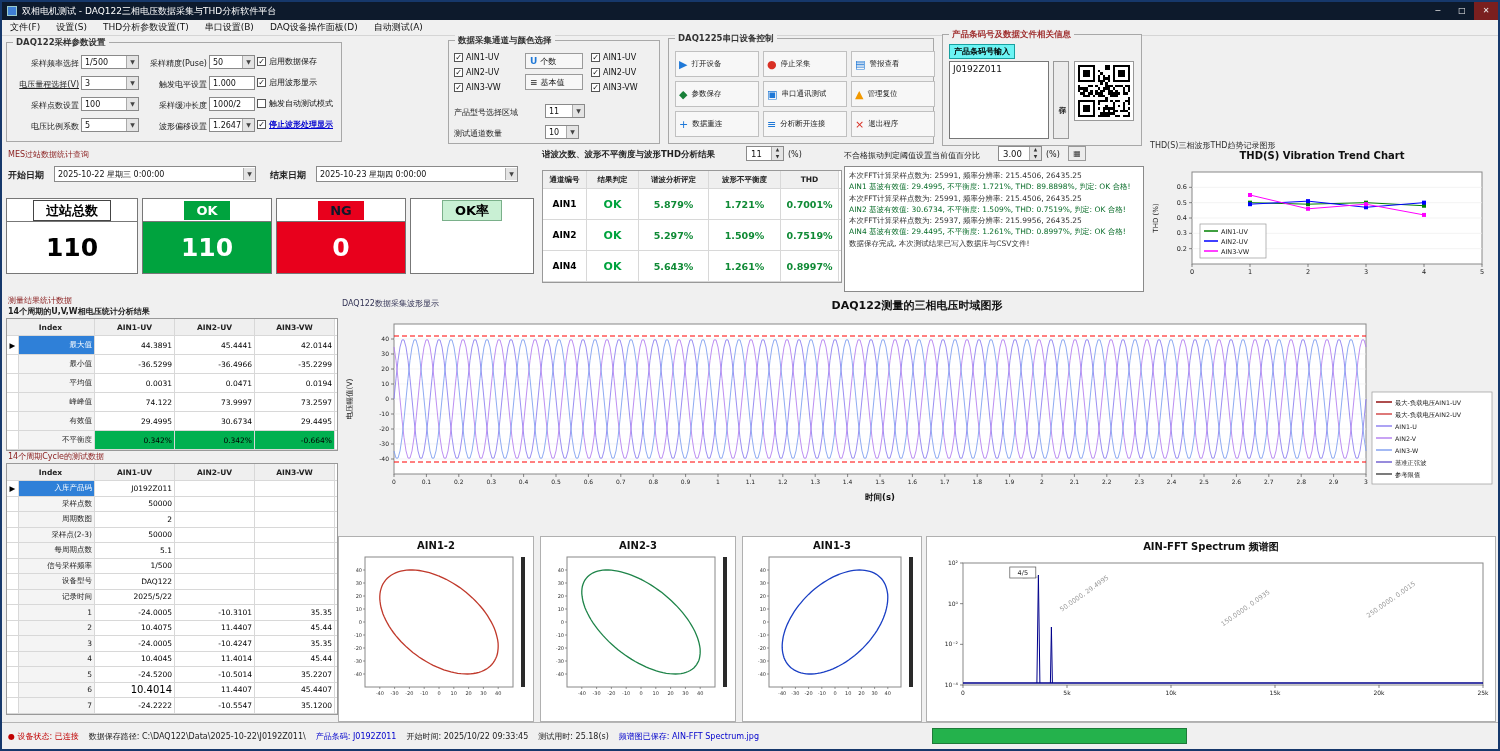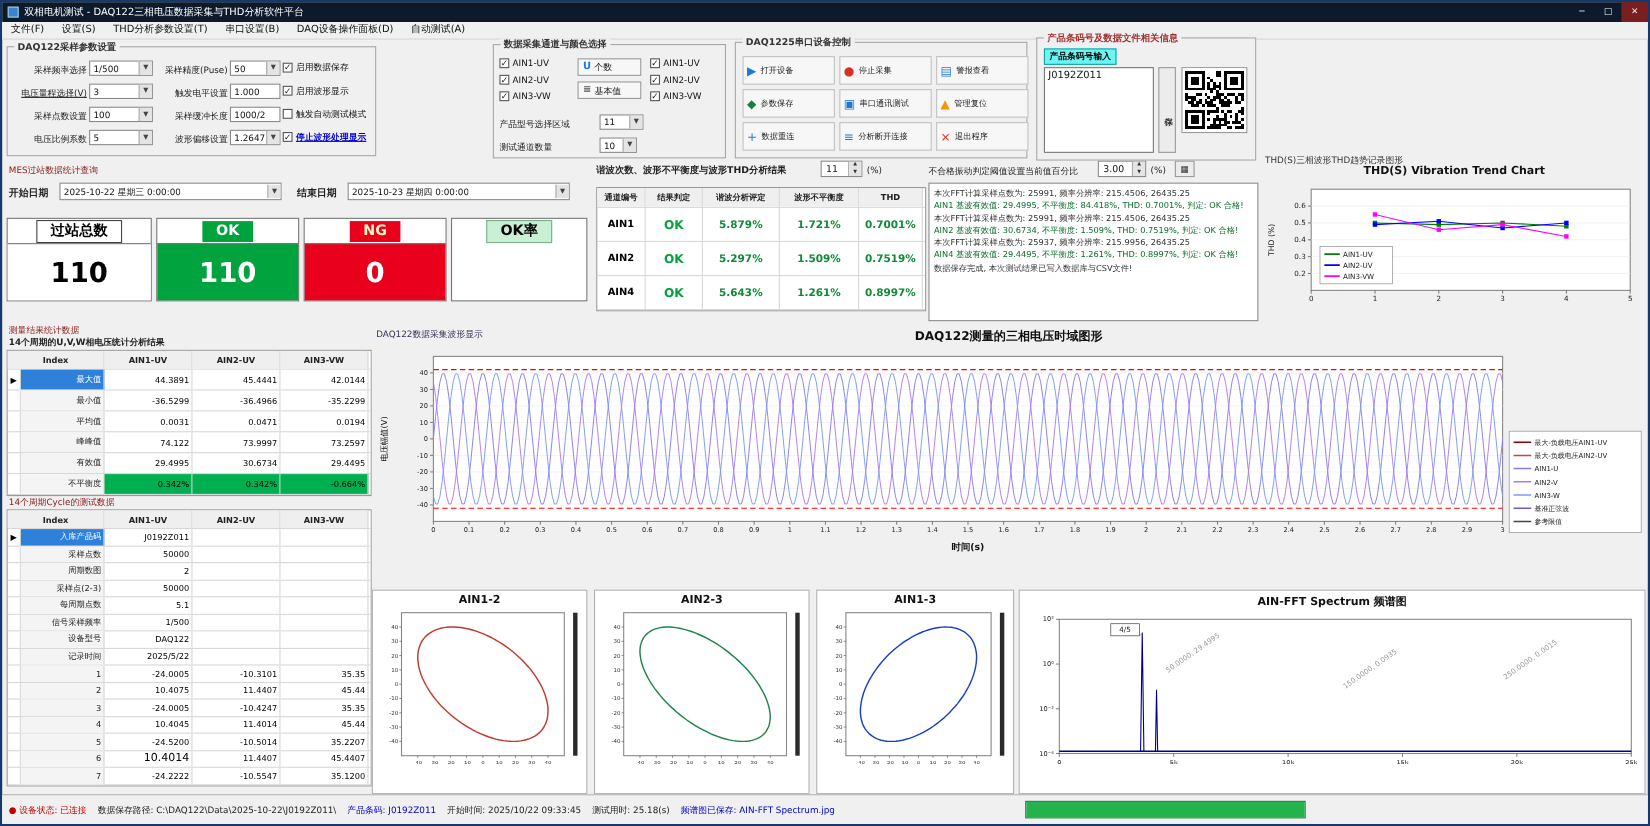--- a/index.html
+++ b/index.html
@@ -41,21 +41,21 @@
   .devbtn .dlbl{white-space:nowrap;overflow:hidden}
   
   .stat{position:absolute;border:1px solid #777;background:#fff;display:flex;flex-direction:column}
   .stat .shead{height:22px;display:flex;align-items:center;justify-content:center}
   .stat .schip{font-size:13px;font-weight:bold;padding:0 12px;line-height:19px}
   .stat .sval{flex:1;display:flex;align-items:center;justify-content:center;font-size:25px;font-weight:bold;border-top:1px solid #777}
   .stat-plain .schip{color:#000;border:1px solid #444;background:#fff}
   .stat-plain .sval{background:#fff;color:#000}
   .stat-ok .schip{color:#fff;background:#00a33e}
   .stat-ok .sval{background:#00a33e;color:#fff}
-  .stat-ng .schip{color:#fef9c3;background:#e8001c}
+  .stat-ng .schip{color:#0f172a;background:#e8001c}
   .stat-ng .sval{background:#e8001c;color:#fff}
   .stat-rate .schip{color:#000;background:#c9f0d4;border:1px solid #7ab08a}
   .stat-rate .sval{background:#d9f5e0;color:#000}
   
   .dtable{position:absolute;background:#fff;border:1px solid #999}
   .dtable .tr{display:flex;border-bottom:1px solid #d8d8d8}
   .dtable .td{border-right:1px solid #d8d8d8;padding:0 2px;display:flex;align-items:center;overflow:hidden;white-space:nowrap}
   .dtable .th{background:#efefef;font-weight:bold;justify-content:center;color:#222}
   .dtable .rowlab{background:#f4f4f4;justify-content:flex-end;color:#222}
   .dtable .sel{background:#2f80d8;color:#fff}
@@ -493,21 +493,21 @@
     <span class="sval">3.00</span>
     <span class="sbtns">
         <span class="sbtn">▲</span>
         <span class="sbtn">▼</span>
       </span>
   </div>
   <div class="abs lbl" style="left:1044px;top:148px">(%)</div>
   <div class="abs smallbtn" style="left:1066px;top:144px;width:18px;height:15px">▦</div>
   <div class="logbox" id="thd-log" style="left:842px;top:164px;width:300px;height:126px">
       <div>本次FFT计算采样点数为: 25991, 频率分辨率: 215.4506, 26435.25</div>
-      <div class="okline">AIN1 基波有效值: 29.4995, 不平衡度: 84.418%, THD: 0.7001%, 判定: OK 合格!</div>
+      <div class="okline">AIN1 基波有效值: 29.4995, 不平衡度: 1.721%, THD: 89.8898%, 判定: OK 合格!</div>
       <div>本次FFT计算采样点数为: 25991, 频率分辨率: 215.4506, 26435.25</div>
       <div class="okline">AIN2 基波有效值: 30.6734, 不平衡度: 1.509%, THD: 0.7519%, 判定: OK 合格!</div>
       <div>本次FFT计算采样点数为: 25937, 频率分辨率: 215.9956, 26435.25</div>
       <div class="okline">AIN4 基波有效值: 29.4495, 不平衡度: 1.261%, THD: 0.8997%, 判定: OK 合格!</div>
       <div>数据保存完成, 本次测试结果已写入数据库与CSV文件!</div>
     </div>
 
   <div class="chart-panel" style="left:1146px;top:138px;width:348px;height:156px">
     <div class="abs section-label" style="left:2px;top:0;color:#333">THD(S)三相波形THD趋势记录图形</div>
     <div class="ptitle" style="top:10px;font-size:10px">THD(S) Vibration Trend Chart</div>

